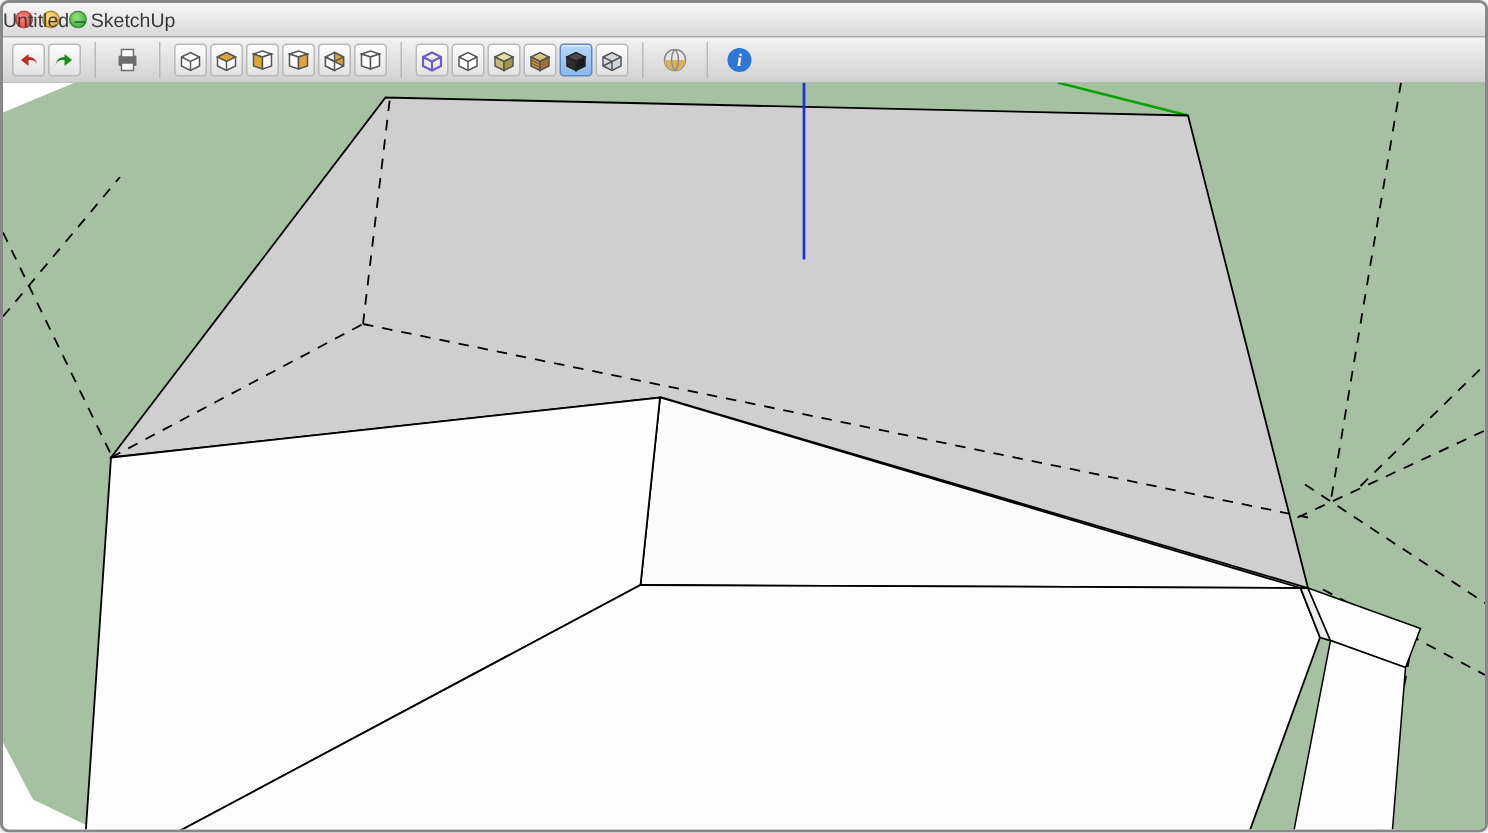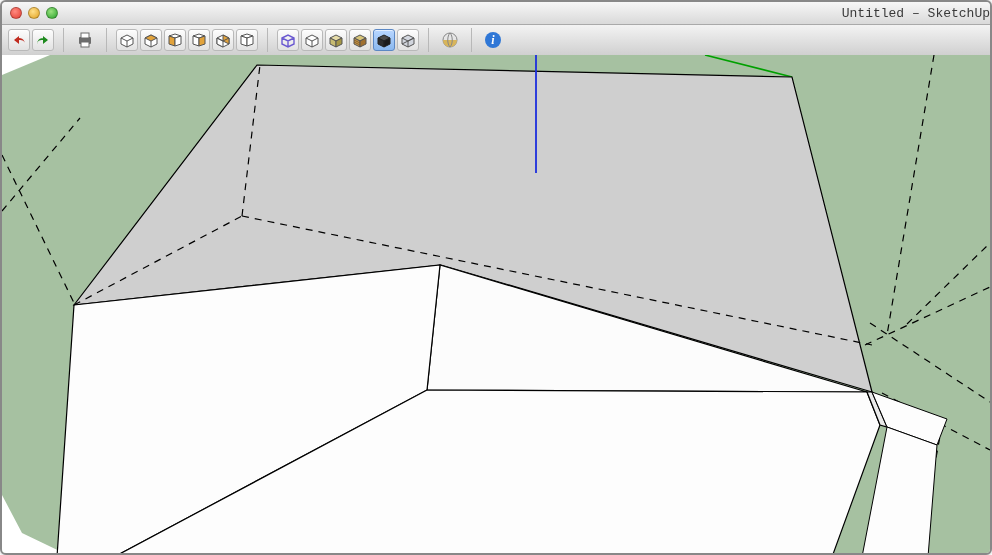--- a/index.html
+++ b/index.html
@@ -42,25 +42,24 @@
     border-radius: 50%;
     border: 1px solid rgba(0,0,0,0.25);
     box-sizing: border-box;
   }
   .tl.red { background: radial-gradient(circle at 40% 35%, #ff8a80, #e33e32); }
   .tl.yellow { background: radial-gradient(circle at 40% 35%, #ffe08a, #e1a11f); }
   .tl.green { background: radial-gradient(circle at 40% 35%, #9be27f, #28a22b); }
   .title {
     position: absolute;
     left: 0; right: 0;
-    text-align: right;
+    text-align: left;
     color: #3a3a3a;
     font-size: 13px;
     pointer-events: none;
-    font-family: Liberation Mono, monospace;
   }
   .toolbar {
     height: 30px;
     background: linear-gradient(#f3f3f3, #d0d0d0);
     border-bottom: 1px solid #8d8d8d;
     display: flex;
     align-items: center;
     padding: 0 6px;
     gap: 4px;
   }

